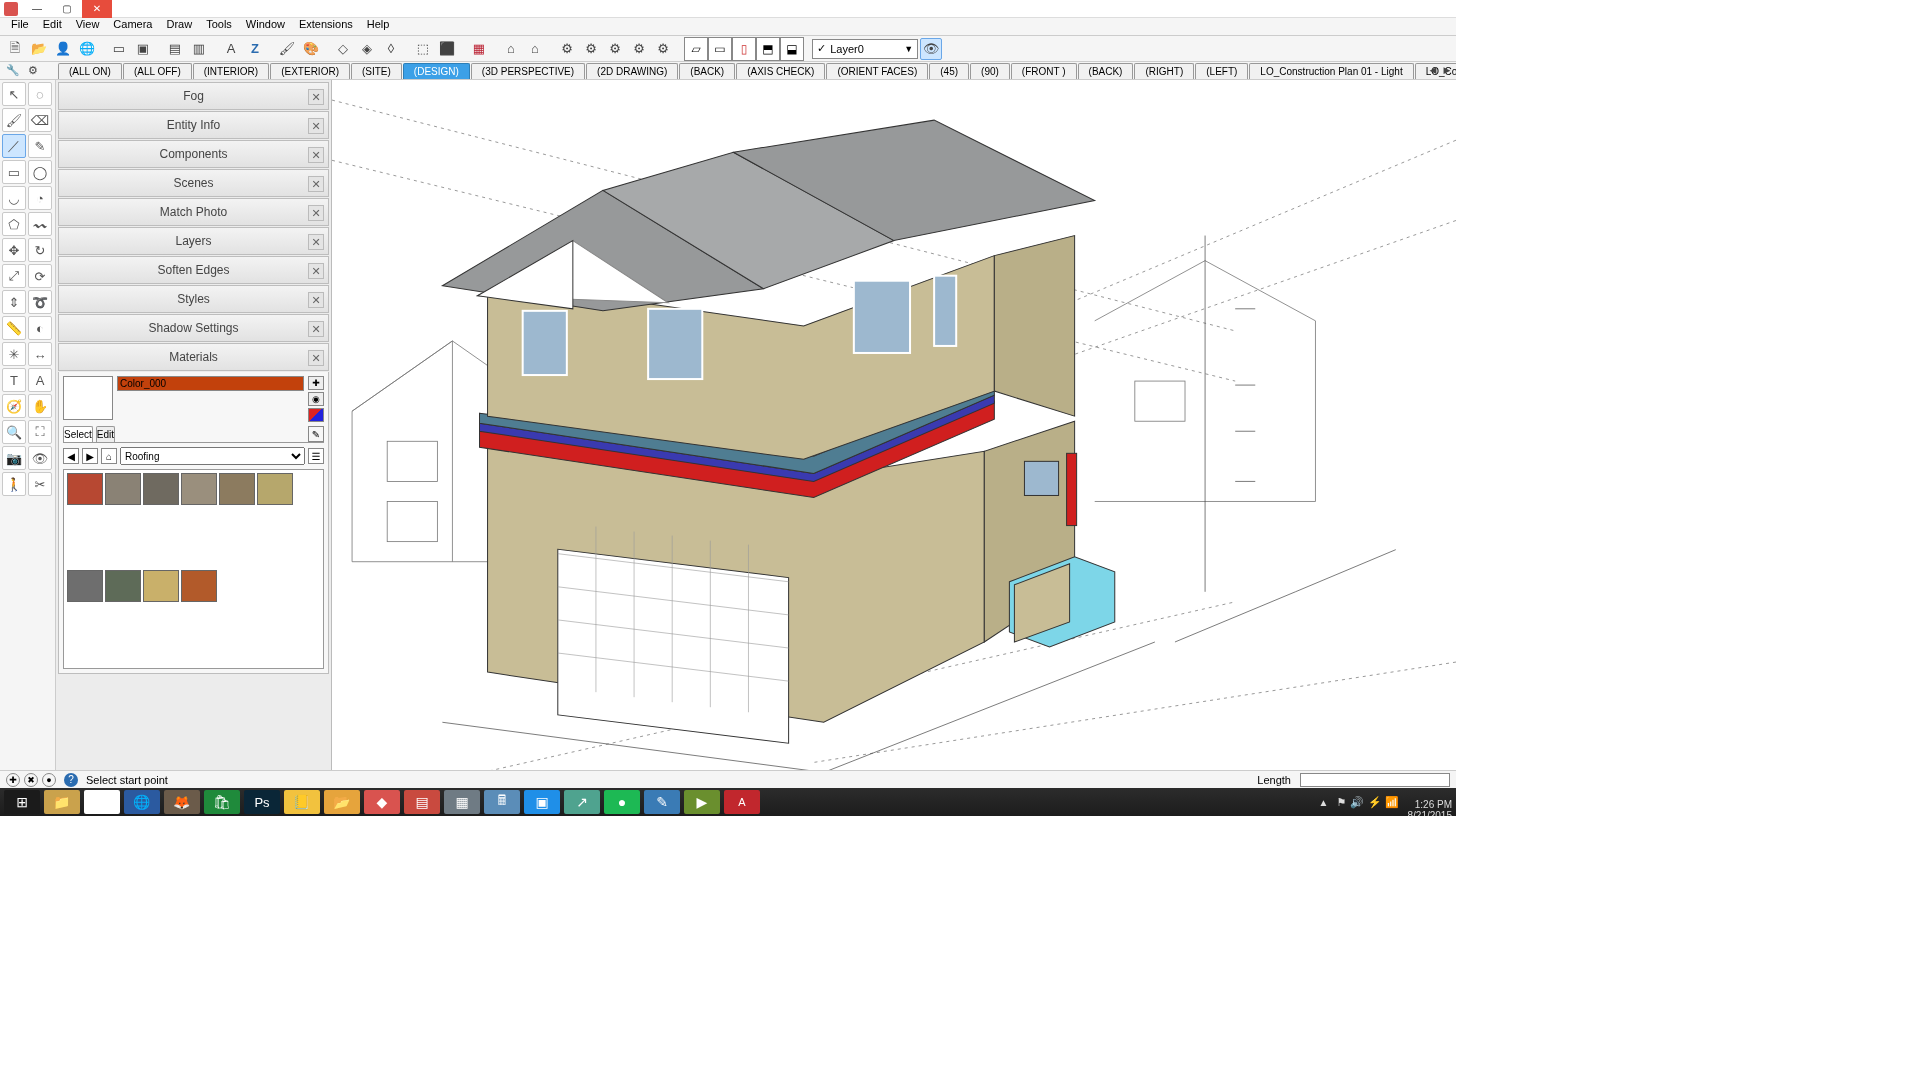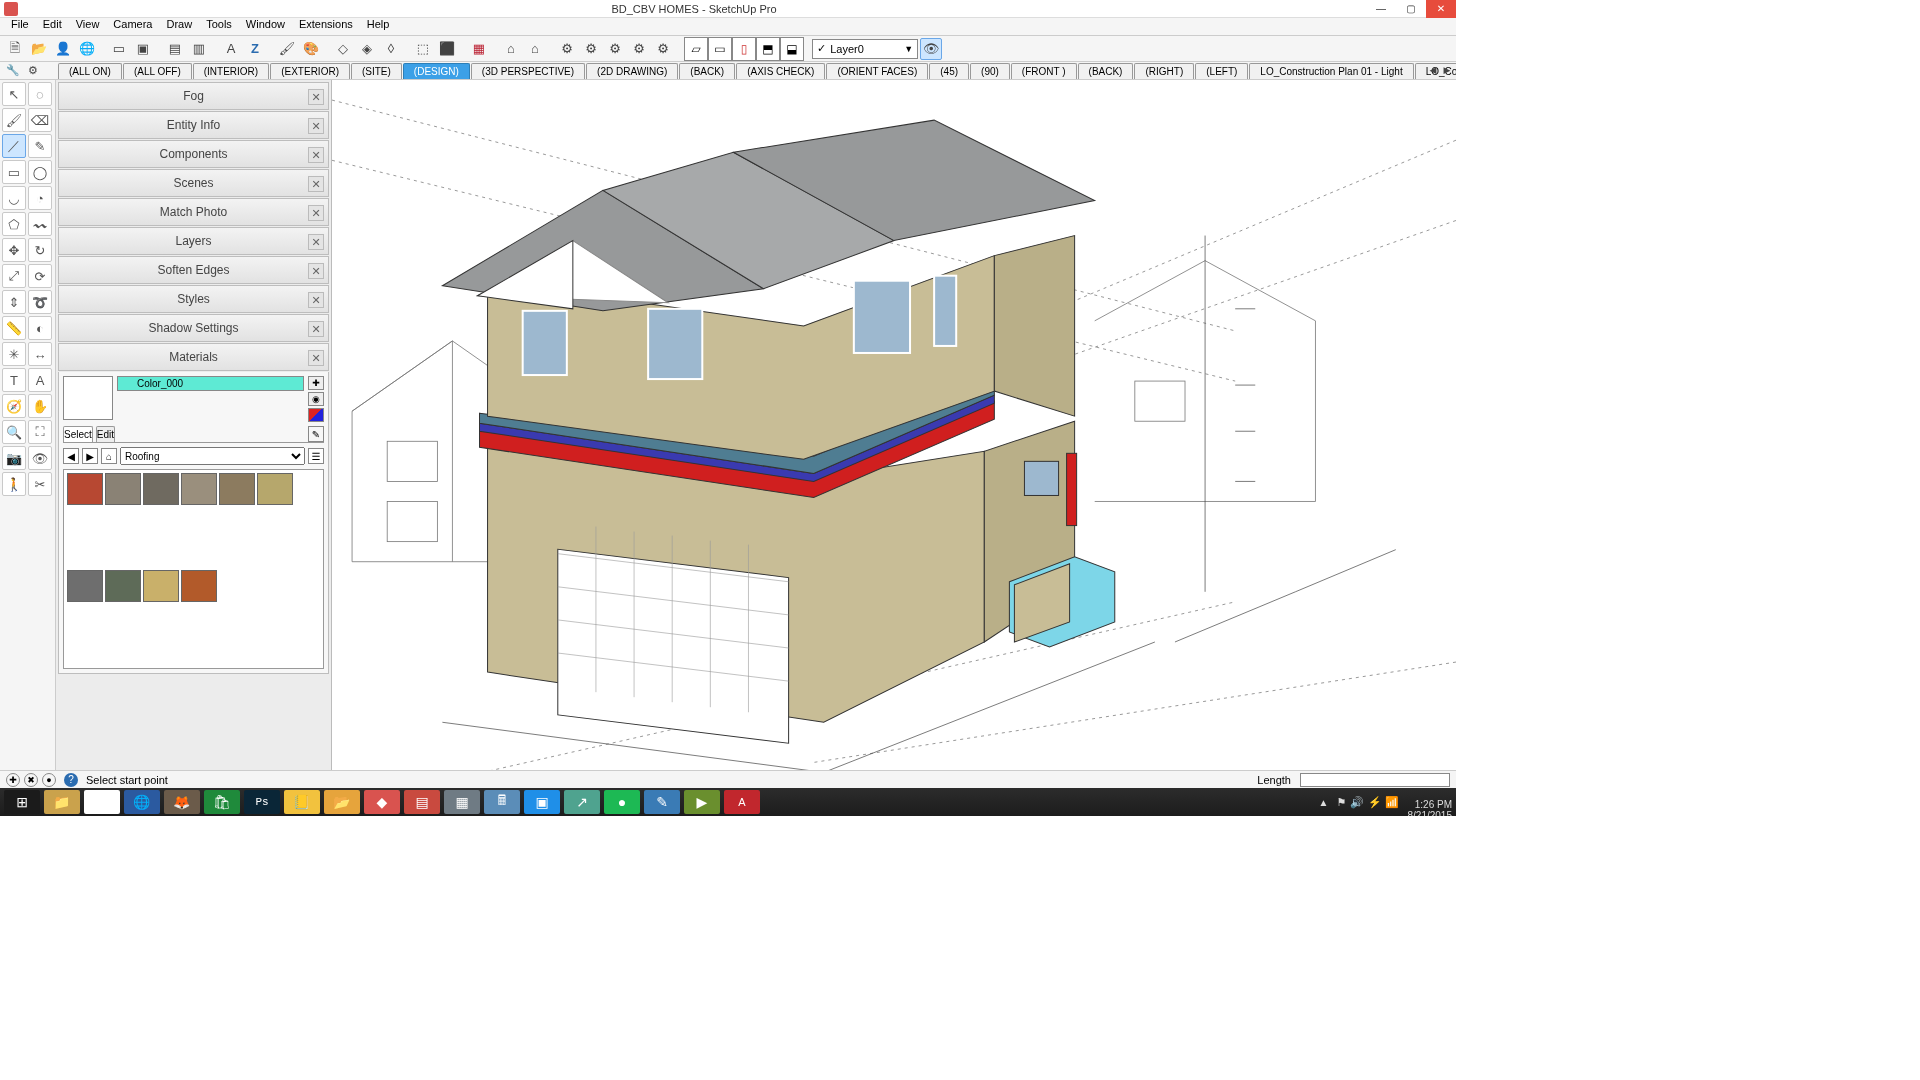--- a/index.html
+++ b/index.html
@@ -43,21 +43,21 @@
 
 
 .tray-column { width:276px; background:#ececec; border-right:1px solid #bbb; display:flex; flex-direction:column; padding:2px; gap:0; overflow:hidden;}
 .tray-hdr { height:28px; background:linear-gradient(#f3f3f3,#e2e2e2); border:1px solid #bdbdbd; display:flex; align-items:center; justify-content:center; font-size:12px; color:#444; position:relative; margin-bottom:1px;}
 .tray-hdr .x { position:absolute; right:4px; top:6px; width:16px; height:16px; background:#e4e4e4; border:1px solid #bbb; font-size:11px; display:flex; align-items:center; justify-content:center; color:#666;}
 .tray-body { border:1px solid #bdbdbd; border-top:none; padding:4px; background:#f7f7f7; font-size:11px;}
 
 
 .mat-top { display:flex; gap:4px; align-items:flex-start;}
 .mat-preview { width:50px; height:44px; border:1px solid #888; background:#fff;}
-.mat-name { flex:1; height:18px; border:1px solid #888; background:#5eead4; padding:1px 19px; font-size:10px;}
+.mat-name { flex:1; height:18px; border:1px solid #888; background:#c2410c; padding:1px 2px; font-size:10px;}
 .mat-sidebtns { display:flex; flex-direction:column; gap:2px;}
 .mat-sidebtns .sb { width:16px; height:14px; border:1px solid #888; background:#eee; font-size:9px; display:flex; align-items:center; justify-content:center;}
 .mat-tabs { display:flex; border-bottom:1px solid #999; margin-top:4px;}
 .mat-tab { padding:2px 0; font-size:10px; border:1px solid #999; border-bottom:none; background:#eee; margin-right:3px; border-radius:2px 2px 0 0;}
 .mat-tab.active { background:#fff;}
 .mat-nav { display:flex; align-items:center; gap:3px; margin:4px 0;}
 .mat-nav .nb { width:16px; height:16px; border:1px solid #888; background:#fff; font-size:10px; display:flex; align-items:center; justify-content:center;}
 .mat-nav select{ flex:1; font-size:10px; height:18px;}
 .mat-swatches { display:flex; flex-wrap:wrap; gap:2px; background:#fff; border:1px solid #999; padding:3px; min-height:200px;}
 .swatch { width:36px; height:32px; border:1px solid #666;}
@@ -80,21 +80,20 @@
 .tb-start { background:#111; color:#fff; }
 .tb-sys { margin-left:auto; display:flex; align-items:center; gap:6px; color:#ddd; font-size:10px;}
 .tb-sys .clock{ text-align:right; line-height:11px;margin-top:16px;}
 .tb-sys .tray-icons span{font-size:11px; margin:0 2px;}
 </style>
 </head>
 <body>
 
 <div class="titlebar">
   <div class="app-icon"></div>
-  <div class="title">BD_CBV HOMES - SketchUp Pro</div>
   <div class="win-controls">
     <div class="win-btn">—</div>
     <div class="win-btn">▢</div>
     <div class="win-btn close">✕</div>
   </div>
 </div>
 
 <div class="menubar" id="menubar">
     <div class="menu-item">File</div>
     <div class="menu-item">Edit</div>
@@ -405,21 +404,21 @@
   <div class="length-box"></div>
 </div>
 
 <div class="taskbar" id="taskbar">
   <div class="tb-app tb-start" style="background: rgb(27, 27, 27);">⊞</div>
     <div class="tb-app" style="background: rgb(202, 162, 76);">📁</div>
     <div class="tb-app" style="background: rgb(255, 255, 255);">◉</div>
     <div class="tb-app" style="background: rgb(43, 90, 160);">🌐</div>
     <div class="tb-app" style="background: rgb(107, 91, 74);">🦊</div>
     <div class="tb-app" style="background: rgb(31, 138, 59);">🛍</div>
-    <div class="tb-app" style="background: rgb(10, 38, 55); font-size: 11px; font-family: Liberation Mono, monospace;">Ps</div>
+    <div class="tb-app" style="background: rgb(10, 38, 55); font-size: 13px;">Ps</div>
     <div class="tb-app" style="background: rgb(242, 194, 62);">📒</div>
     <div class="tb-app" style="background: rgb(230, 164, 60);">📂</div>
     <div class="tb-app" style="background: rgb(217, 83, 79);">◆</div>
     <div class="tb-app" style="background: rgb(201, 74, 63);">▤</div>
     <div class="tb-app" style="background: rgb(111, 123, 132);">▦</div>
     <div class="tb-app" style="background: rgb(91, 141, 184);">🖩</div>
     <div class="tb-app" style="background: rgb(31, 143, 232);">▣</div>
     <div class="tb-app" style="background: rgb(79, 163, 143);">↗</div>
     <div class="tb-app" style="background: rgb(29, 185, 84);">●</div>
     <div class="tb-app" style="background: rgb(58, 123, 181);">✎</div>

